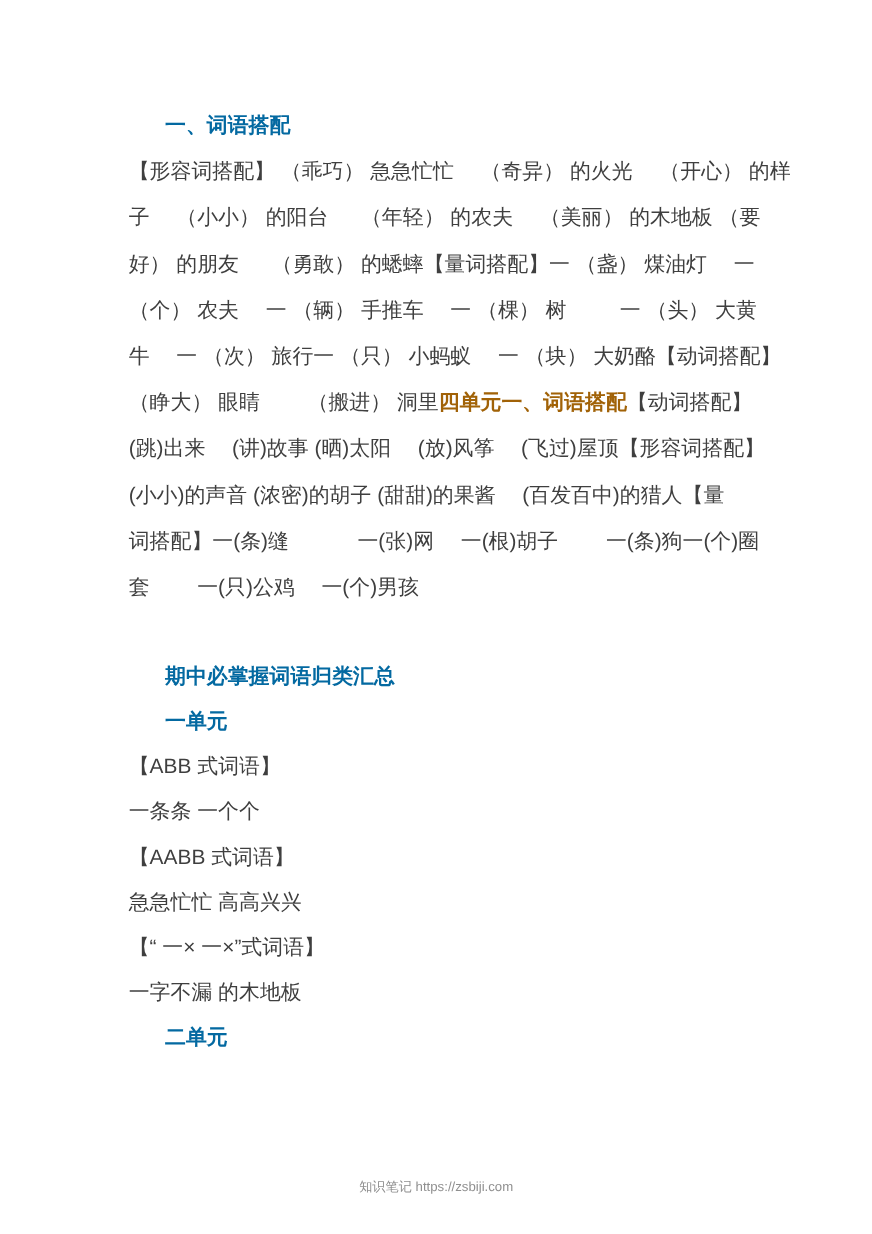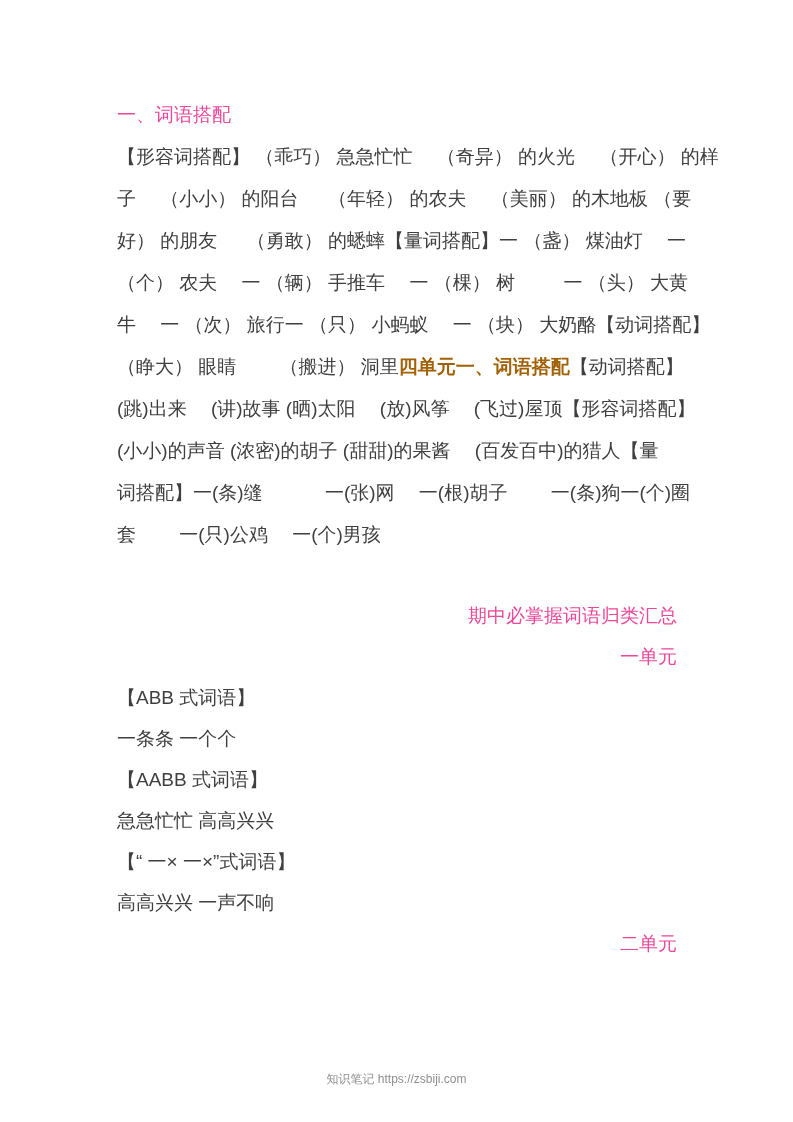--- a/index.html
+++ b/index.html
@@ -24,25 +24,26 @@
   .line {
     font-size: 19px;
     line-height: 42px;
     white-space: pre;
     color: #3f3f3f;
   }
   .sec2 .line {
     line-height: 41px;
   }
   .bold {
-    font-weight: normal;
-    color: #ec4899;
+    font-weight: bold;
+    color: #0369a1;
+    margin-left: 33px;
   }
   .center {
-    text-align: right;
+    text-align: left;
     white-space: normal;
   }
   .sec2 {
     margin-top: 39px;
   }
   .inline-bold {
     font-weight: bold;
     color: #a16207;
   }
   .footer {
@@ -74,19 +75,19 @@
   <div class="line">套 　　一(只)公鸡 　一(个)男孩</div>
 
   <div class="sec2">
     <div class="line bold center">期中必掌握词语归类汇总</div>
     <div class="line bold center">一单元</div>
     <div class="line">【ABB 式词语】</div>
     <div class="line">一条条 一个个</div>
     <div class="line">【AABB 式词语】</div>
     <div class="line">急急忙忙 高高兴兴</div>
     <div class="line">【“ 一× 一×”式词语】</div>
-    <div class="line">高高兴兴 一声不响</div>
+    <div class="line">一字不漏 的木地板</div>
     <div class="line bold center">二单元</div>
   </div>
 
 </div>
 
 <div class="footer">知识笔记 https://zsbiji.com</div>
 
 </body></html>

